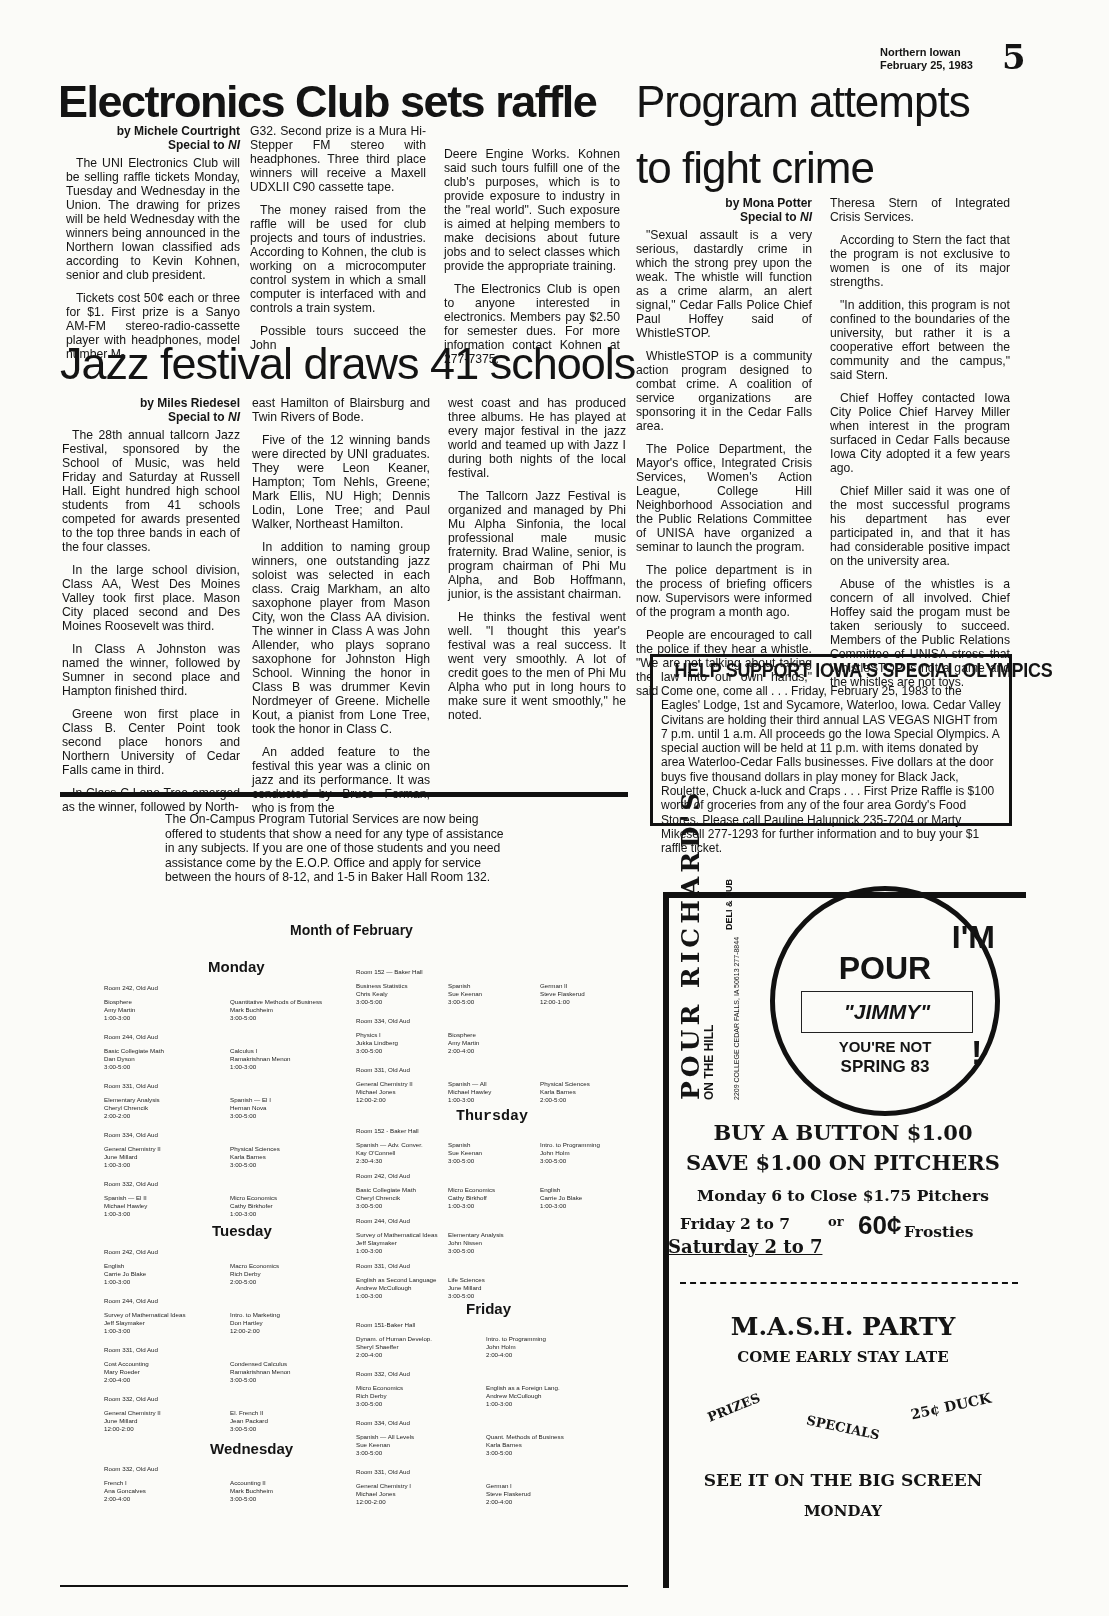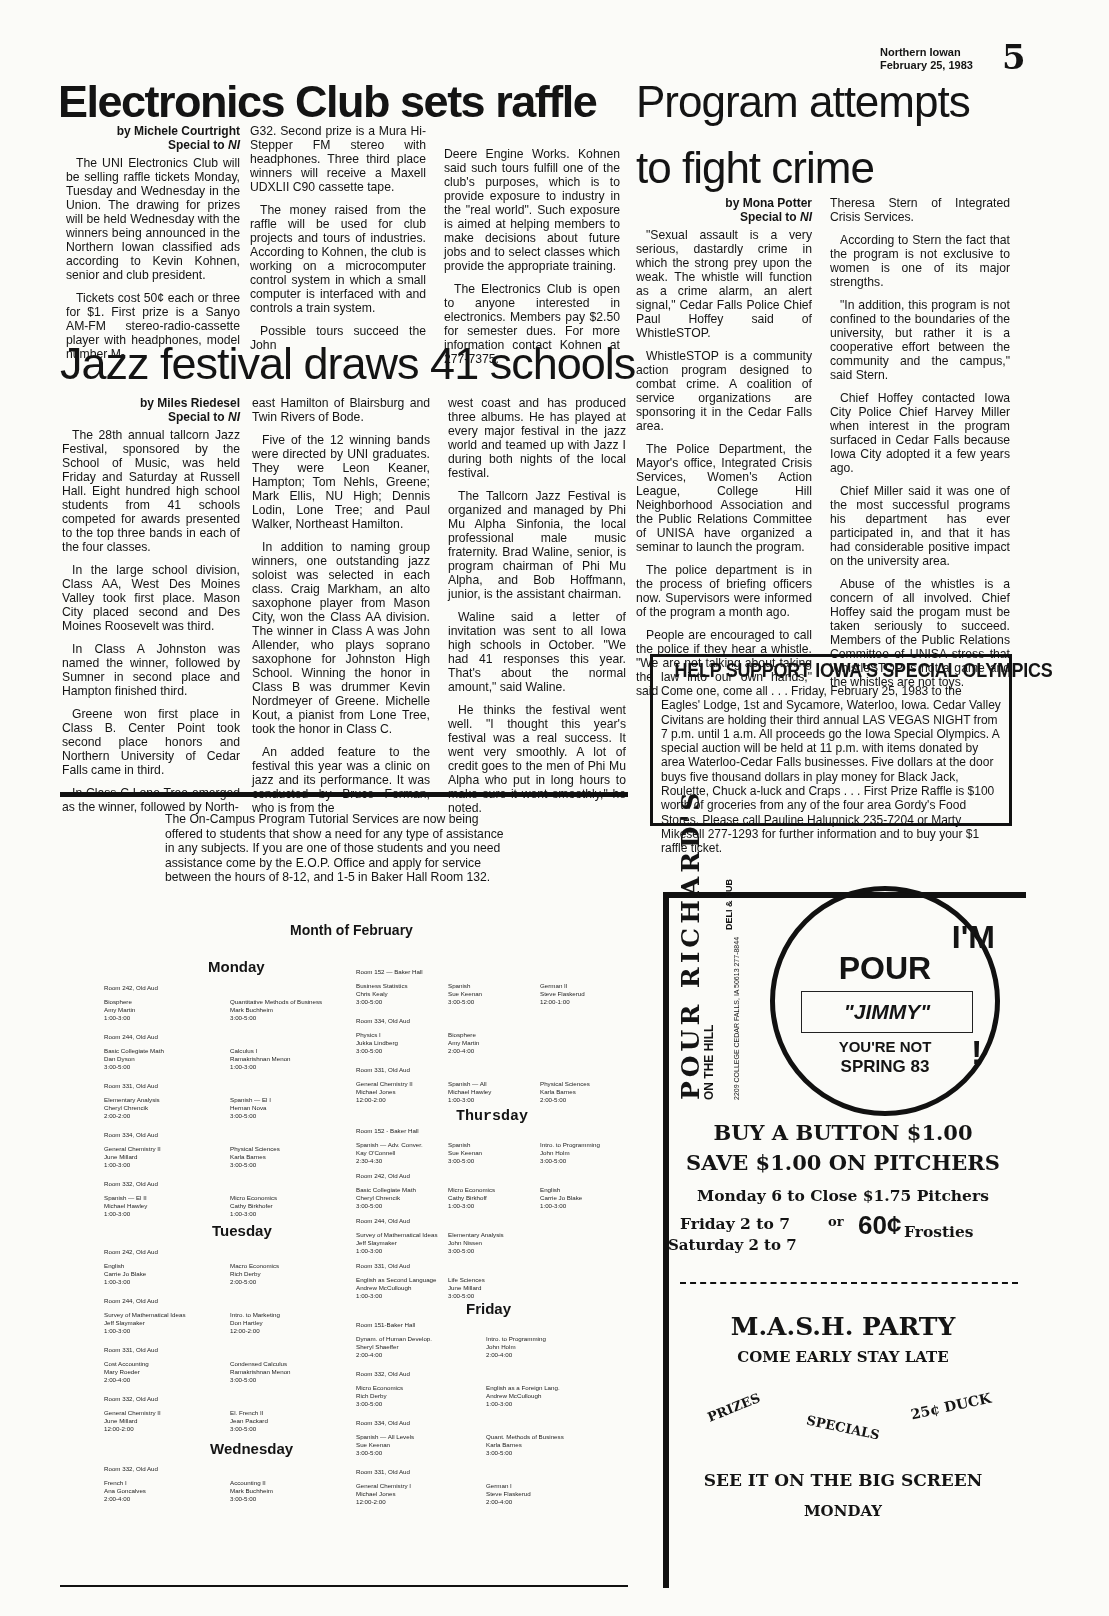--- a/index.html
+++ b/index.html
@@ -104,21 +104,20 @@
 </div>
 <div class="abs col" style="left:252px;top:396px;width:178px;">
   <p style="text-indent:0">east Hamilton of Blairsburg and Twin Rivers of Bode.</p>
   <p>Five of the 12 winning bands were directed by UNI graduates. They were Leon Keaner, Hampton; Tom Nehls, Greene; Mark Ellis, NU High; Dennis Lodin, Lone Tree; and Paul Walker, Northeast Hamilton.</p>
   <p>In addition to naming group winners, one outstanding jazz soloist was selected in each class. Craig Markham, an alto saxophone player from Mason City, won the Class AA division. The winner in Class A was John Allender, who plays soprano saxophone for Johnston High School. Winning the honor in Class B was drummer Kevin Nordmeyer of Greene. Michelle Kout, a pianist from Lone Tree, took the honor in Class C.</p>
   <p>An added feature to the festival this year was a clinic on jazz and its performance. It was conducted by Bruce Forman, who is from the</p>
 </div>
 <div class="abs col" style="left:448px;top:396px;width:178px;">
   <p style="text-indent:0">west coast and has produced three albums. He has played at every major festival in the jazz world and teamed up with Jazz I during both nights of the local festival.</p>
   <p>The Tallcorn Jazz Festival is organized and managed by Phi Mu Alpha Sinfonia, the local professional male music fraternity. Brad Waline, senior, is program chairman of Phi Mu Alpha, and Bob Hoffmann, junior, is the assistant chairman.</p>
-  <p>Waline said a letter of invitation was sent to all Iowa high schools in October. "We had 41 responses this year. That's about the normal amount," said Waline.</p>
   <p>He thinks the festival went well. "I thought this year's festival was a real success. It went very smoothly. A lot of credit goes to the men of Phi Mu Alpha who put in long hours to make sure it went smoothly," he noted.</p>
 </div>
 
 <div class="abs so">
   <h3>HELP SUPPORT IOWA'S SPECIAL OLYMPICS</h3>
   <p>Come one, come all . . . Friday, February 25, 1983 to the Eagles' Lodge, 1st and Sycamore, Waterloo, Iowa. Cedar Valley Civitans are holding their third annual LAS VEGAS NIGHT from 7 p.m. until 1 a.m. All proceeds go the Iowa Special Olympics. A special auction will be held at 11 p.m. with items donated by area Waterloo-Cedar Falls businesses. Five dollars at the door buys five thousand dollars in play money for Black Jack, Roulette, Chuck a-luck and Craps . . . First Prize Raffle is $100 worth of groceries from any of the four area Gordy's Food Stores. Please call Pauline Halupnick 235-7204 or Marty Mikesell 277-1293 for further information and to buy your $1 raffle ticket.</p>
 </div>
 
 <div class="abs tut"></div>
 <div class="abs tut-text">The On-Campus Program Tutorial Services are now being offered to students that show a need for any type of assistance in any subjects. If you are one of those students and you need assistance come by the E.O.P. Office and apply for service between the hours of 8-12, and 1-5 in Baker Hall Room 132.</div>
@@ -406,21 +405,21 @@
   <div class="jimmy-box">"JIMMY"</div>
   <div class="circle-text" style="top:146px;font-size:15px;line-height:19px;">YOU'RE NOT</div>
   <div class="circle-text" style="top:166px;font-size:17px;line-height:19px;">SPRING 83</div>
   <div style="position:absolute;left:196px;top:142px;font-size:34px;font-weight:bold;">!</div>
 </div>
 
 <div class="slab" style="left:668px;top:1120px;width:350px;font-size:21px;">BUY A BUTTON $1.00</div>
 <div class="slab" style="left:668px;top:1150px;width:350px;font-size:21px;">SAVE $1.00 ON PITCHERS</div>
 <div class="slab" style="left:668px;top:1186px;width:350px;font-size:15.5px;">Monday 6 to Close $1.75 Pitchers</div>
 <div class="slab" style="left:680px;top:1214px;font-size:15.5px;text-align:left;">Friday 2 to 7</div>
-<div class="slab" style="left:668px;top:1236px;font-size:15px;text-align:left;">Saturday 2 to 7</div>
+<div class="slab" style="left:668px;top:1236px;font-size:18px;text-align:left;text-decoration:underline;">Saturday 2 to 7</div>
 <div class="slab" style="left:828px;top:1214px;font-size:13px;">or</div>
 <div class="slab" style="left:858px;top:1210px;font-family:'Liberation Sans',sans-serif;font-size:26px;">60¢</div>
 <div class="slab" style="left:904px;top:1222px;font-size:15.5px;">Frosties</div>
 
 <div class="abs dash"></div>
 
 <div class="slab" style="left:668px;top:1312px;width:350px;font-size:25px;">M.A.S.H. PARTY</div>
 <div class="slab" style="left:668px;top:1348px;width:350px;font-size:15px;">COME EARLY STAY LATE</div>
 <div class="slab" style="left:706px;top:1400px;font-size:13px;transform:rotate(-22deg);">PRIZES</div>
 <div class="slab" style="left:806px;top:1420px;font-size:13px;transform:rotate(12deg);">SPECIALS</div>

